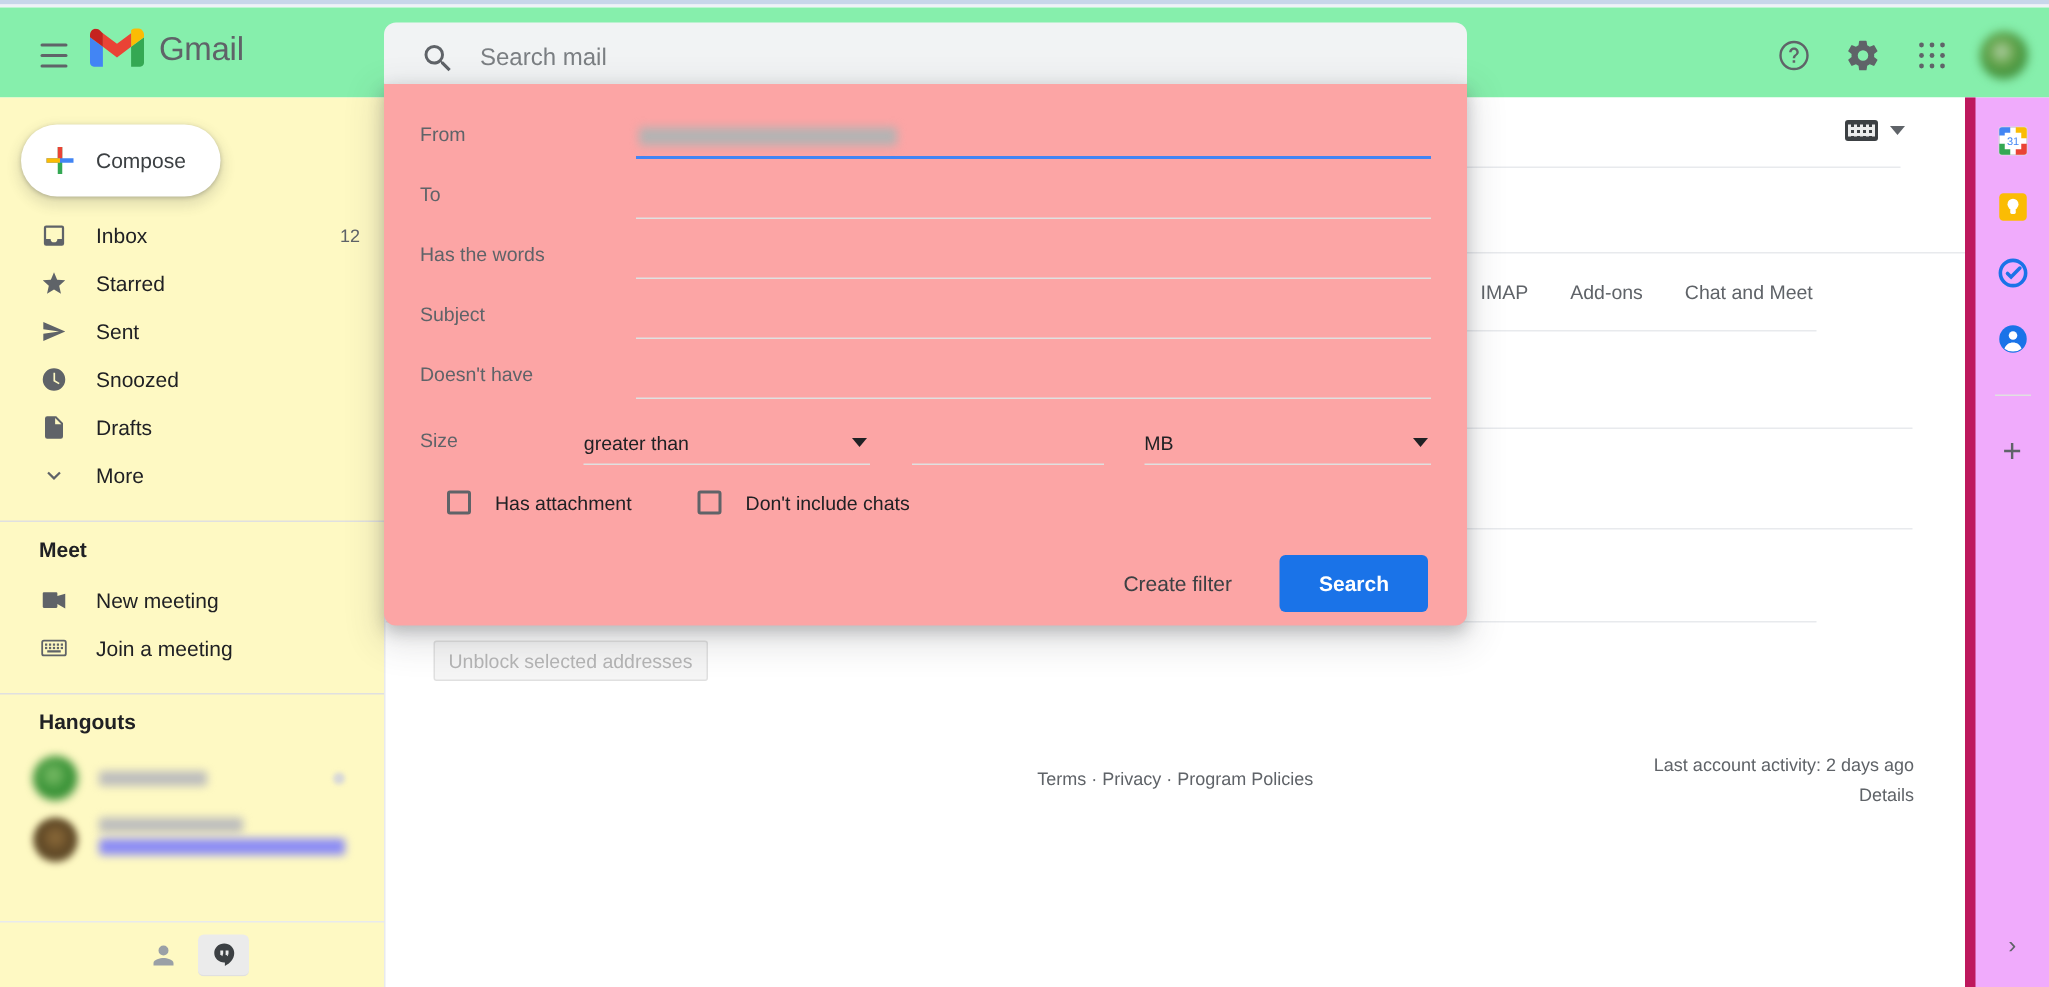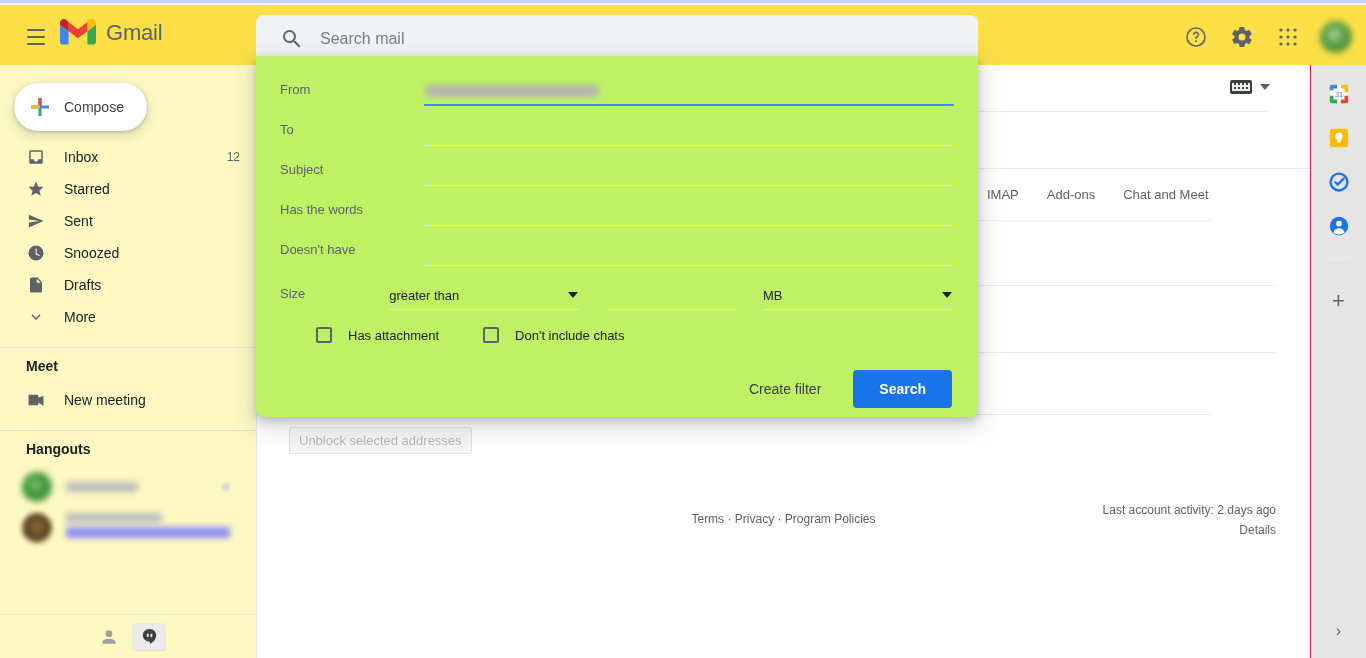--- a/index.html
+++ b/index.html
@@ -18,21 +18,21 @@
     background: #c8d6ea;
   }
   .top-hairline2 {
     position: absolute; top: 3px; left: 0; width: 1366px; height: 2px;
     background: #eef2f7;
   }
 
   
   .header {
     position: absolute; top: 5px; left: 0; width: 1366px; height: 60px;
-    background: #fde047;
+    background: #86efac;
   }
   .hamburger {
     position: absolute; left: 20px; top: 16px;
     width: 32px; height: 32px; border-radius: 50%;
     display: flex; flex-direction: column; justify-content: center; align-items: center;
     gap: 5px; cursor: pointer;
   }
   .hamburger span { display:block; width: 18px; height: 2px; background: #5f6368; border-radius: 1px; }
 
   .brand { position: absolute; left: 60px; top: 14px; display: flex; align-items: center; gap: 10px; cursor: pointer;}
@@ -142,32 +142,32 @@
   .unblock-btn {
     position: absolute; left: 32px; top: 362px;
     font-size: 13px; color: #b5b5b5; background: #f5f5f5;
     border: 1px solid #e0e0e0; border-radius: 2px; padding: 5px 9px;
     filter: blur(.3px);
   }
 
   
   .rail {
     position: absolute; right: 0; top: 65px; width: 56px; height: 593px;
-    background: #e5e5e5; border-left: 1px solid #be185d;
+    background: #f0abfc; border-left: 7px solid #be185d;
     display: flex; flex-direction: column; align-items: center; padding-top: 18px; gap: 22px;
   }
   .rail-ico { width: 22px; height: 22px; border-radius: 4px; cursor: pointer; display:flex; align-items:center; justify-content:center; }
   .rail-sep { width: 24px; height: 1px; background: #e0e0e0; margin: 4px 0; }
   .rail-plus { font-size: 22px; color: #5f6368; cursor: pointer; line-height: 1; }
   .rail-expand { position: absolute; bottom: 18px; font-size: 16px; color: #5f6368; cursor: pointer; }
 
   
   .dialog {
     position: absolute; left: 256px; top: 56px; width: 722px; height: 361px;
-    background: #bef264; border-radius: 0 0 8px 8px;
+    background: #fca5a5; border-radius: 0 0 8px 8px;
     box-shadow: 0 4px 10px rgba(60,64,67,.28), 0 8px 22px 6px rgba(60,64,67,.13);
     z-index: 50; padding: 10px 24px 0 24px;
   }
   .frow { display: flex; align-items: flex-end; height: 40px; }
   .flabel { width: 144px; font-size: 13px; color: #5f6368; padding-bottom: 9px; }
   .finput-wrap { flex: 1; position: relative; }
   .finput {
     width: 100%; border: none; outline: none; background: transparent;
     border-bottom: 1px solid #e0e0e0; font-size: 13px; color: #202124;
     padding: 0 0 7px 2px; font-family: "Liberation Sans", sans-serif;
@@ -344,20 +344,41 @@
     <div class="sec-title">Meet</div>
 
     <div class="nav-item">
       <span class="ico">
         <svg width="18" height="18" viewBox="0 0 24 24">
             <path fill="#5f6368" d="M15 8.5V6a1 1 0 0 0-1-1H3a1 1 0 0 0-1 1v12a1 1 0 0 0 1 1h11a1 1 0 0 0 1-1v-2.5l7 4v-13z"></path>
           </svg>
       </span>
       <span class="lbl">New meeting</span>
     </div>
+    <div class="nav-item">
+      <span class="ico">
+        <svg width="18" height="18" viewBox="0 0 24 24">
+          <rect x="1.5" y="5.5" width="21" height="13" rx="1.5" fill="none" stroke="#5f6368" stroke-width="1.6"></rect>
+          <g fill="#5f6368">
+              <rect x="4" y="8" width="2" height="2"></rect>
+              <rect x="7.5" y="8" width="2" height="2"></rect>
+              <rect x="11" y="8" width="2" height="2"></rect>
+              <rect x="14.5" y="8" width="2" height="2"></rect>
+              <rect x="18" y="8" width="2" height="2"></rect>
+              <rect x="4" y="11" width="2" height="2"></rect>
+              <rect x="7.5" y="11" width="2" height="2"></rect>
+              <rect x="11" y="11" width="2" height="2"></rect>
+              <rect x="14.5" y="11" width="2" height="2"></rect>
+              <rect x="18" y="11" width="2" height="2"></rect>
+              <rect x="6" y="14" width="12" height="2"></rect>
+            </g>
+        </svg>
+      </span>
+      <span class="lbl">Join a meeting</span>
+    </div>
 
     <div class="nav-sep"></div>
 
     <div class="sec-title">Hangouts</div>
 
     <div class="hangout-row">
       <span class="ha green"></span>
       <span class="blur-txt name1"></span>
       <span class="ha-dot"></span>
     </div>
@@ -469,28 +490,28 @@
     </div>
 
     <div class="frow">
       <div class="flabel">To</div>
       <div class="finput-wrap">
         <input class="finput" type="text" style="">
       </div>
     </div>
 
     <div class="frow">
-      <div class="flabel">Subject</div>
+      <div class="flabel">Has the words</div>
       <div class="finput-wrap">
         <input class="finput" type="text" style="">
       </div>
     </div>
 
     <div class="frow">
-      <div class="flabel">Has the words</div>
+      <div class="flabel">Subject</div>
       <div class="finput-wrap">
         <input class="finput" type="text" style="">
       </div>
     </div>
 
     <div class="frow">
       <div class="flabel">Doesn't have</div>
       <div class="finput-wrap">
         <input class="finput" type="text" style="">
       </div>
@@ -506,21 +527,21 @@
       <input class="size-num" type="text" style="">
       <div style="width:36px;"></div>
       <div class="sel unit">
         <span class="sel-val">MB</span>
         <span class="sel-arrow"></span>
       </div>
     </div>
 
     <div class="checks">
       <div class="flabel" style="width:0;"></div>
-      <div class="chk-wrap" style="margin-left:36px;">
+      <div class="chk-wrap" style="margin-left:18px;">
         <span class="chk"></span>
         <span class="chk-lbl">Has attachment</span>
       </div>
       <div class="chk-wrap" style="margin-left:44px;">
         <span class="chk"></span>
         <span class="chk-lbl">Don't include chats</span>
       </div>
     </div>
 
     <div class="actions">

